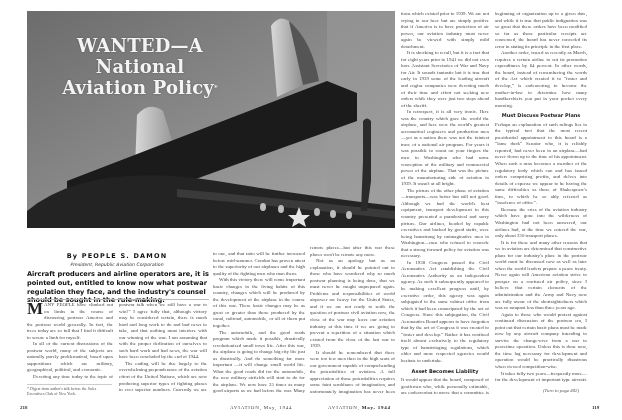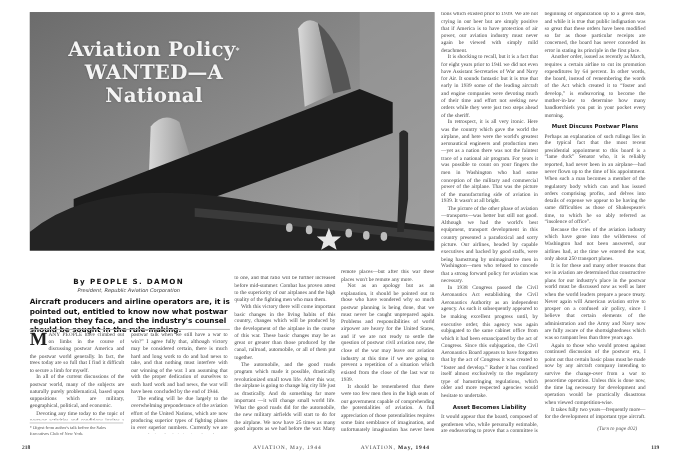--- a/index.html
+++ b/index.html
@@ -59,22 +59,22 @@
       <ellipse cx="322" cy="204" rx="3" ry="4"></ellipse>
     </g>
 
     <polygon points="272,196 275,204 283,204 277,209 279,216 272,212 265,216 267,209 261,204 269,204" fill="#e6e6e6"></polygon>
 
     <path d="M336 110 Q340 105 344 110 L344 170 L340 200 L334 200 L336 150 Z" fill="#2a2a2a"></path>
   </svg>
 </div>
 
 <div class="title">
+  <div>WANTED—A National</div>
   <div><span>Aviation Policy</span><sup>*</sup></div>
-  <div>WANTED—A National</div>
 </div>
 
 <div class="byline">By PEOPLE S. DAMON</div>
 <div class="affil">President, Republic Aviation Corporation</div>
 <div class="deck">Aircraft producers and airline operators are, it is pointed out, entitled to know now what postwar regulation they face, and the industry's counsel should be sought in the rule-making.</div>
 <div class="rule"></div>
 
 <div class="col" style="left:27px;top:302px;width:86px;height:80px;overflow:hidden;">
   <p class="first"><span class="dropcap">M</span><span>ANY PEOPLE have climbed out on limbs in the course of discussing postwar America and the postwar world generally. In fact, the trees today are so full that I find it difficult to secure a limb for myself.</span></p>
   <p>In all of the current discussions of the postwar world, many of the subjects are naturally purely problematical, based upon suppositions which are military, geographical, political, and economic.</p>

